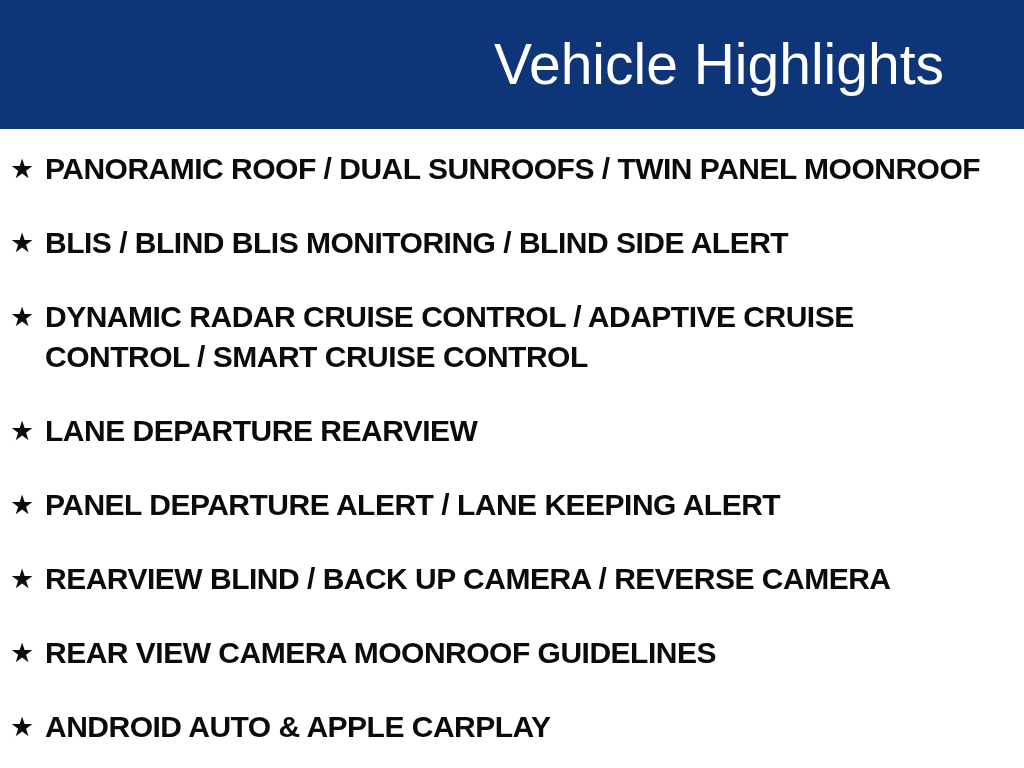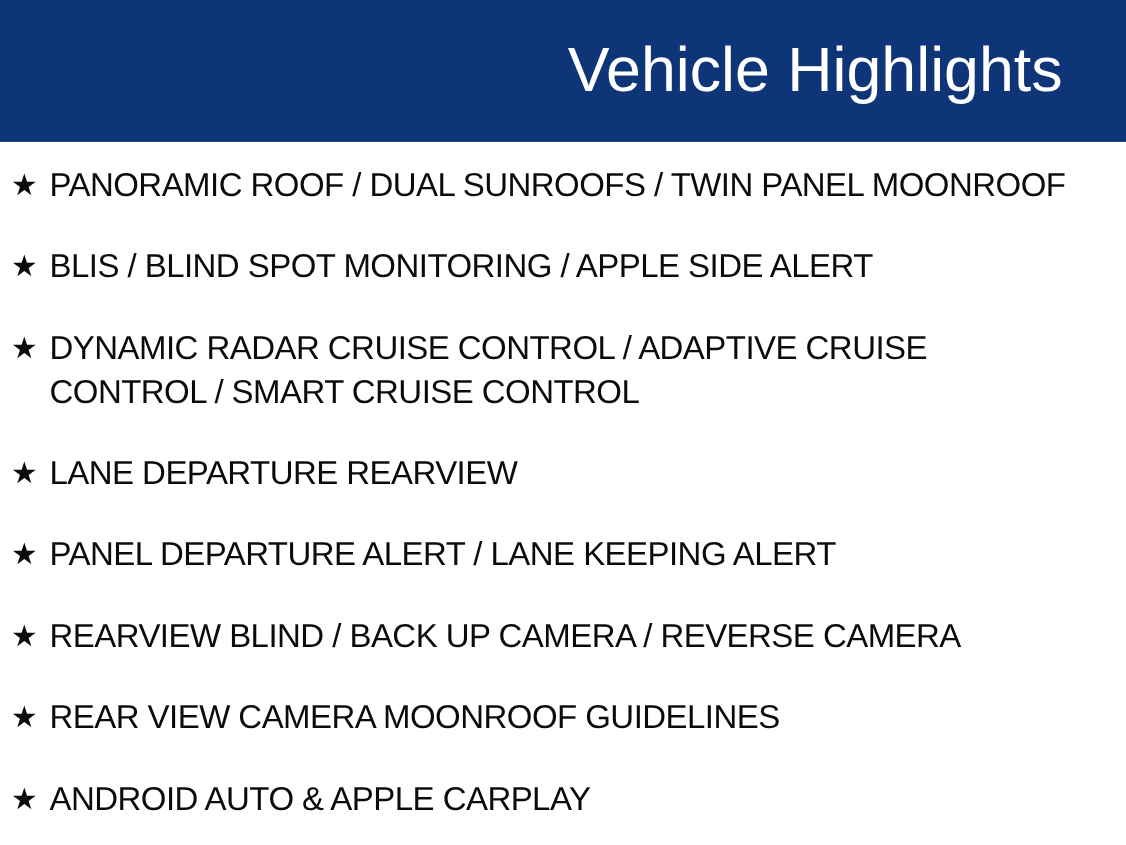--- a/index.html
+++ b/index.html
@@ -16,21 +16,21 @@
     font-family: "Liberation Sans", sans-serif;
   }
   .header-bar {
     width: 100%;
     height: 129px;
     background: #0d3577;
     display: flex;
     align-items: center;
     justify-content: flex-end;
     box-sizing: border-box;
-    padding-right: 58px;
+    padding-right: 80px;
   }
   .slide-title {
     color: #ffffff;
     font-size: 57px;
     font-weight: 400;
     line-height: 1;
     white-space: nowrap;
     letter-spacing: 0px;
   }
   .highlights-list {
@@ -54,40 +54,40 @@
     font-size: 27px;
     line-height: 40px;
     color: #0b0b0b;
     font-family: "DejaVu Sans", sans-serif;
   }
   .item-text {
     flex: 1 1 auto;
     font-size: 30px;
     line-height: 40px;
     letter-spacing: -0.5px;
-    font-weight: 400;
+    font-weight: 700;
   }
 </style>
 </head>
 <body>
 
 <div class="slide">
 
   <div class="header-bar">
     <span class="slide-title">Vehicle Highlights</span>
   </div>
 
   <ul class="highlights-list">
     <li>
       <span class="star">★</span>
       <span class="item-text">PANORAMIC ROOF / DUAL SUNROOFS / TWIN PANEL MOONROOF</span>
     </li>
     <li>
       <span class="star">★</span>
-      <span class="item-text">BLIS / BLIND SPOT MONITORING / APPLE SIDE ALERT</span>
+      <span class="item-text">BLIS / BLIND BLIS MONITORING / BLIND SIDE ALERT</span>
     </li>
     <li>
       <span class="star">★</span>
       <span class="item-text">DYNAMIC RADAR CRUISE CONTROL / ADAPTIVE CRUISE CONTROL / SMART CRUISE CONTROL</span>
     </li>
     <li>
       <span class="star">★</span>
       <span class="item-text">LANE DEPARTURE REARVIEW</span>
     </li>
     <li>

